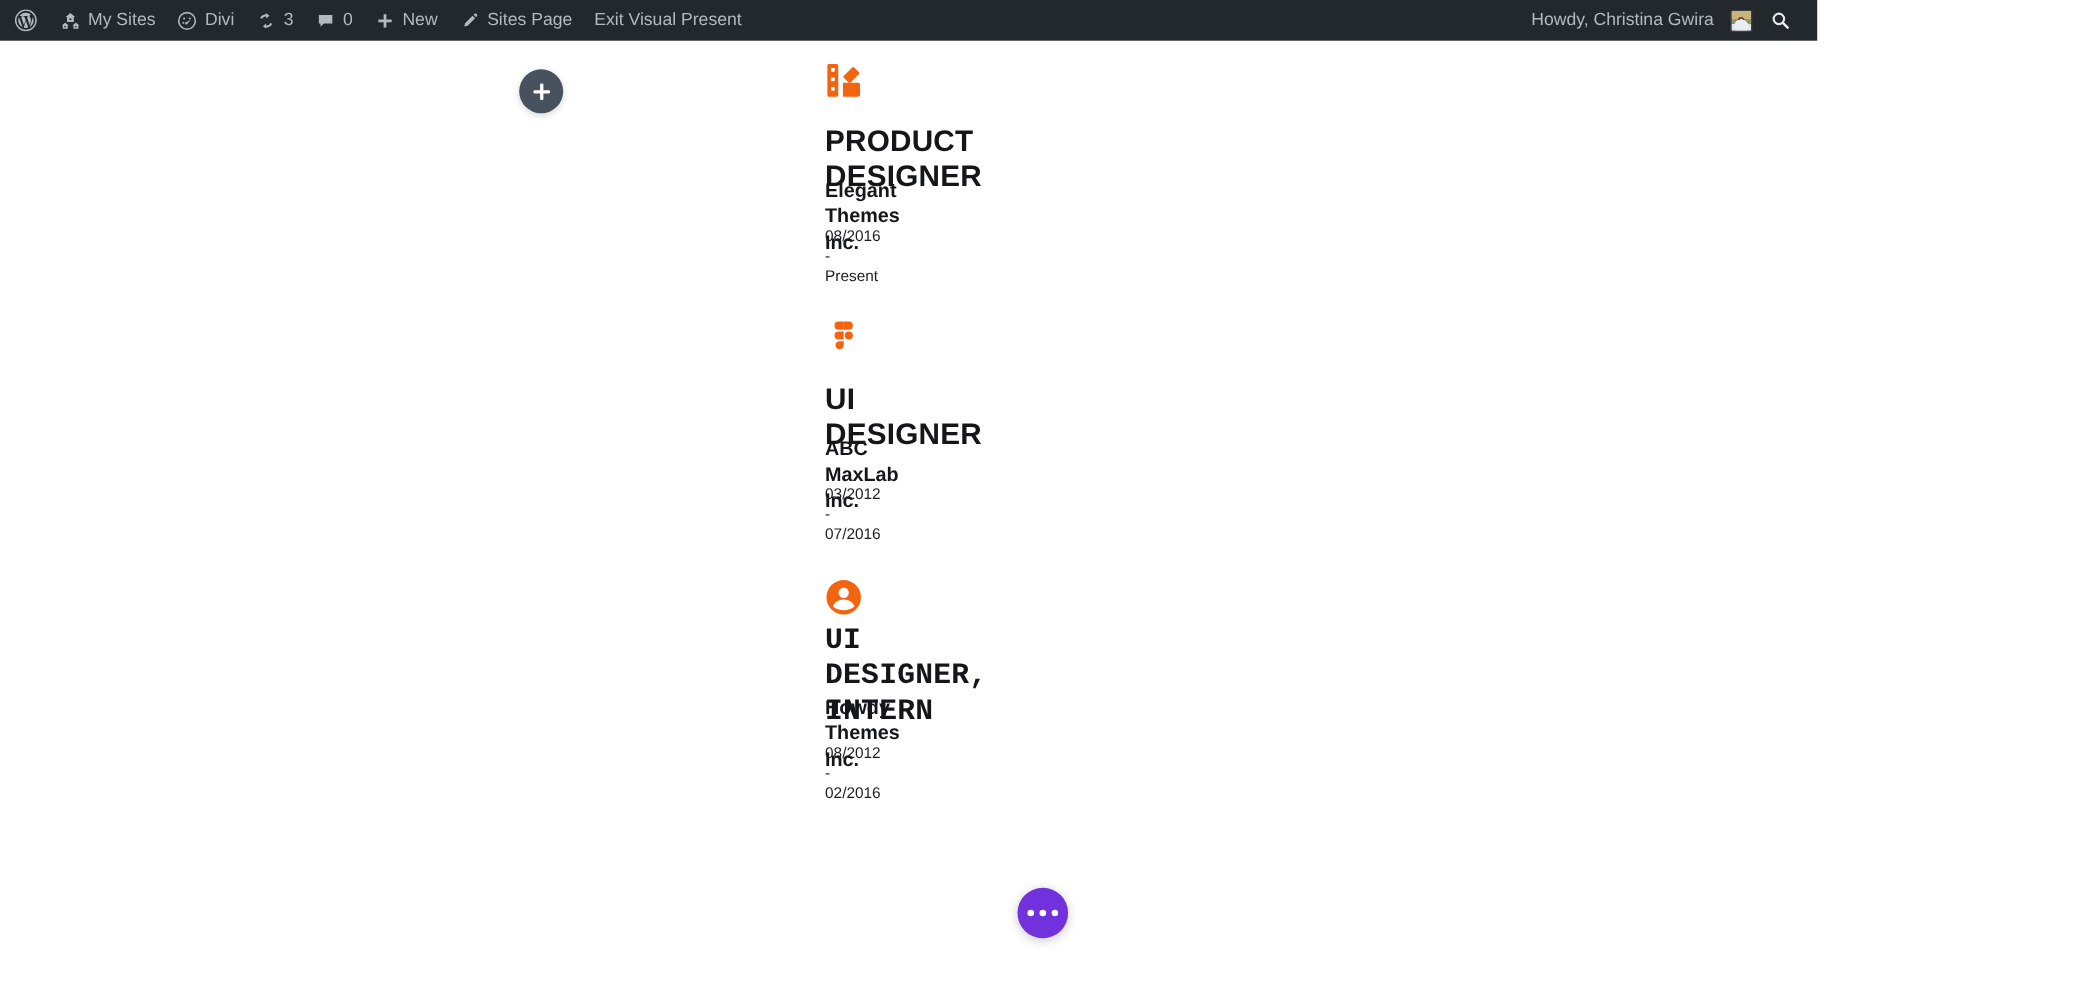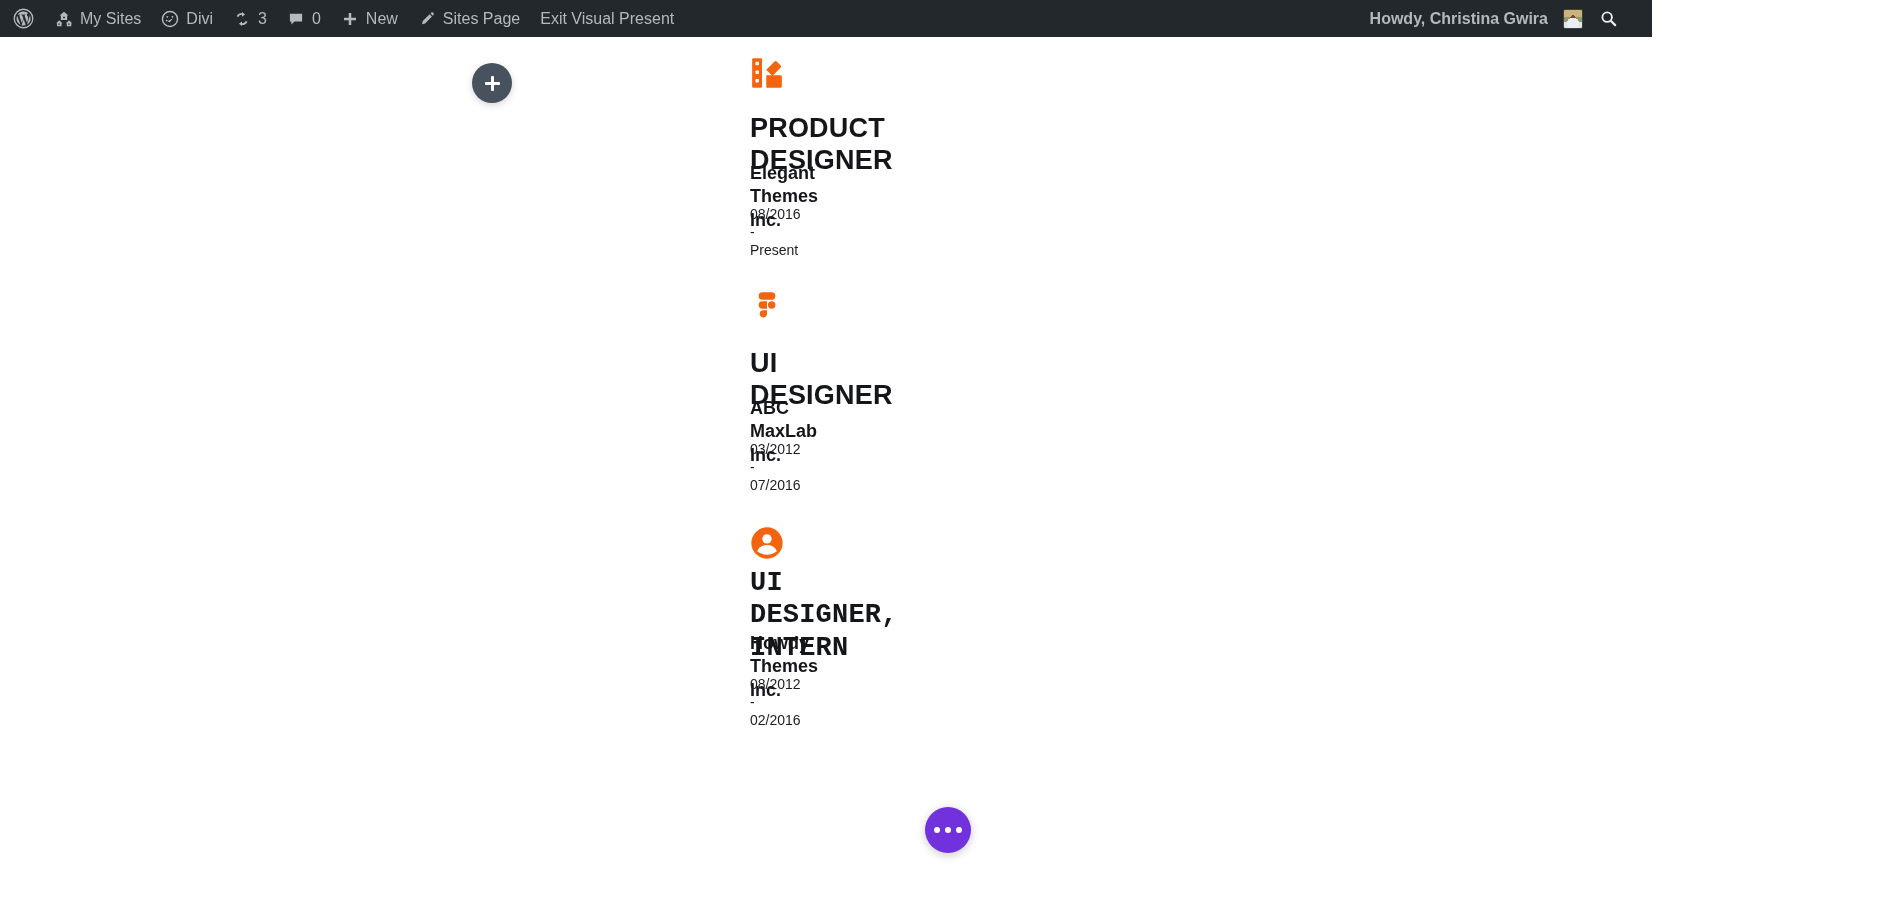--- a/index.html
+++ b/index.html
@@ -27,21 +27,21 @@
     display: flex;
     align-items: center;
     color: #b4b9be;
     font-size: 16px;
     z-index: 60;
     box-sizing: border-box;
   }
   .ab-left { display: flex; align-items: center; height: 100%; }
   .ab-right {
     display: flex; align-items: center; height: 100%;
-    margin-left: auto; padding-right: 20px; font-weight: bold;
+    margin-left: auto; padding-right: 10px;
   }
   .ab-item {
     display: flex;
     align-items: center;
     gap: 7px;
     height: 100%;
     padding: 0 10px;
     color: #b4b9be;
     white-space: nowrap;
     cursor: default;

